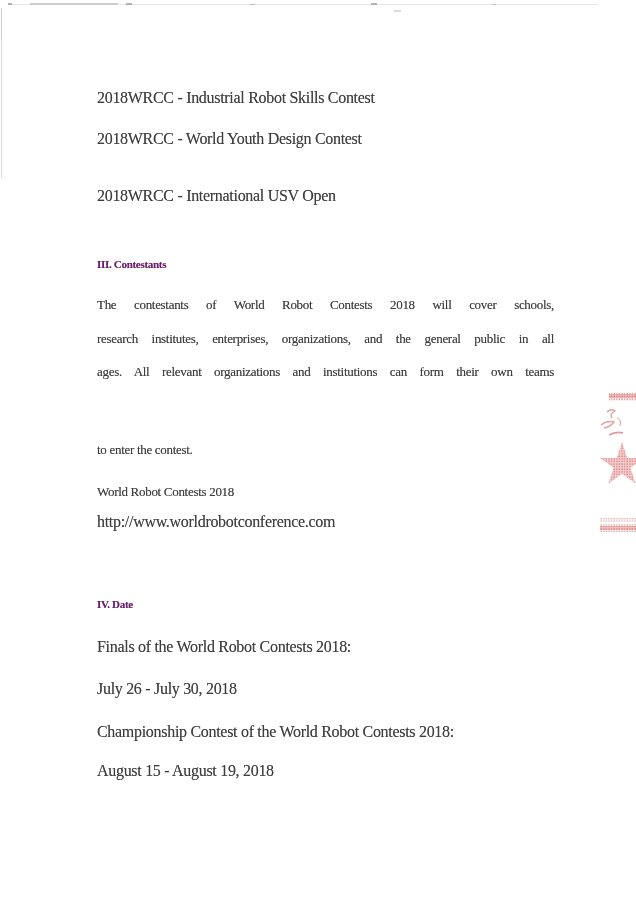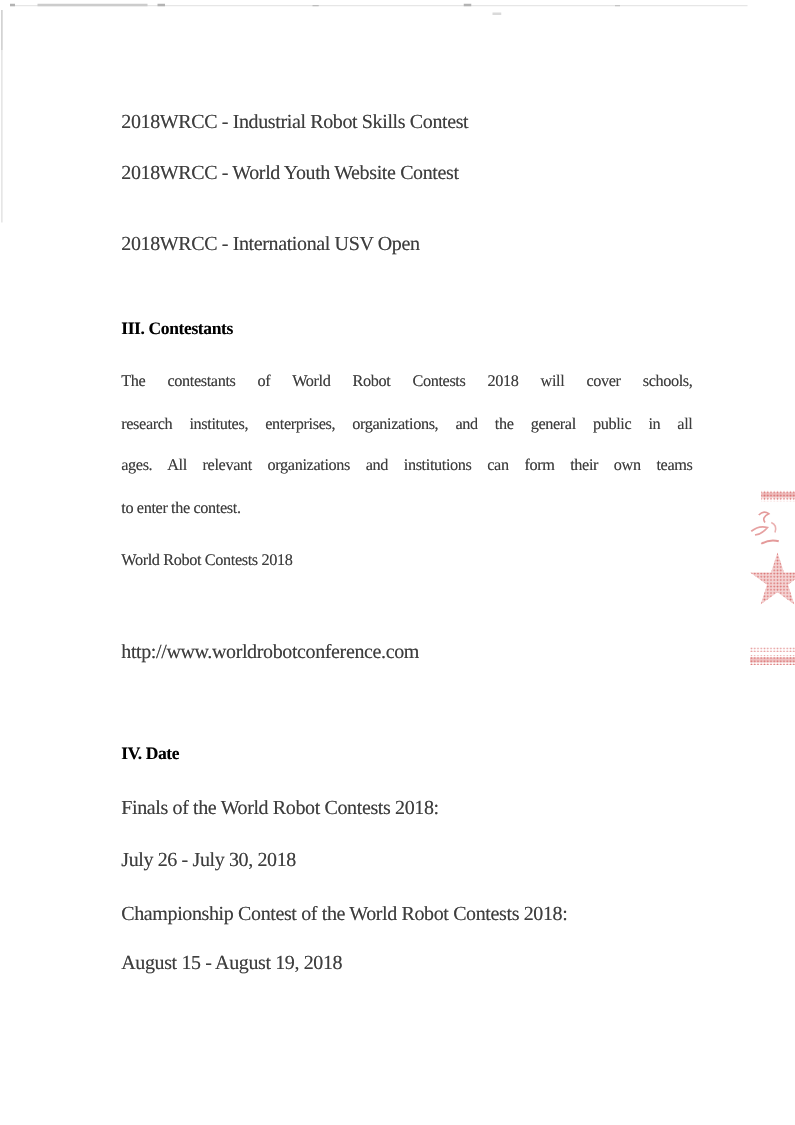--- a/index.html
+++ b/index.html
@@ -13,21 +13,21 @@
   }
   .txt{
     position:absolute;
     left:97px;
     font-size:16px;
     line-height:20px;
     letter-spacing:-0.3px;
     white-space:nowrap;
     text-shadow:0 0 0.5px rgba(62,62,62,0.55);
   }
-  .heading{font-weight:bold;color:#000000;font-size:14px;}
+  .heading{font-weight:bold;color:#701a75;font-size:11px;}
   .jpara{
     position:absolute;
     left:97px;
     width:457px;
     font-size:13px;
     letter-spacing:-0.3px;
     text-shadow:0 0 0.5px rgba(62,62,62,0.55);
   }
   .jline{
     height:33.5px;
@@ -35,20 +35,21 @@
     text-align:justify;
     text-align-last:justify;
     white-space:nowrap;
   }
   .jline-last{
     height:33.5px;
     line-height:33.5px;
     text-align:left;
     text-align-last:left;
     white-space:nowrap;
+    margin-top:44px;
   }
   
   .art{position:absolute;}
   .top-line{left:8px;top:4px;width:590px;height:1px;background:#e6e6e6;}
   .top-seg1{left:30px;top:3px;width:88px;height:2px;background:#cccccc;}
   .tick{height:2px;background:#b3b3b3;}
   .t1{left:8px;top:3px;width:4px;}
   .t2{left:126px;top:3px;width:6px;}
   .t3{left:250px;top:4px;width:5px;height:1px;background:#bdbdbd;}
   .t4{left:371px;top:3px;width:6px;}
@@ -72,21 +73,21 @@
   <div class="art t3"></div>
   <div class="art tick t4"></div>
   <div class="art t5"></div>
   <div class="art speck-mid"></div>
   <div class="art left-line"></div>
   <div class="art left-line-dark"></div>
   <div class="art bottom-line"></div>
   <div class="art bottom-tick"></div>
 
   <div class="txt" style="top:88px">2018WRCC - Industrial Robot Skills Contest</div>
-  <div class="txt" style="top:129px">2018WRCC - World Youth Website Contest</div>
+  <div class="txt" style="top:129px">2018WRCC - World Youth Design Contest</div>
   <div class="txt" style="top:186px">2018WRCC - International USV Open</div>
 
   <div class="txt heading" style="top:254px">III. Contestants</div>
 
   <div class="jpara" style="top:288px">
     <div class="jline">The contestants of World Robot Contests 2018 will cover schools,</div>
     <div class="jline">research institutes, enterprises, organizations, and the general public in all</div>
     <div class="jline">ages. All relevant organizations and institutions can form their own teams</div>
     <div class="jline-last">to enter the contest.</div>
   </div>

